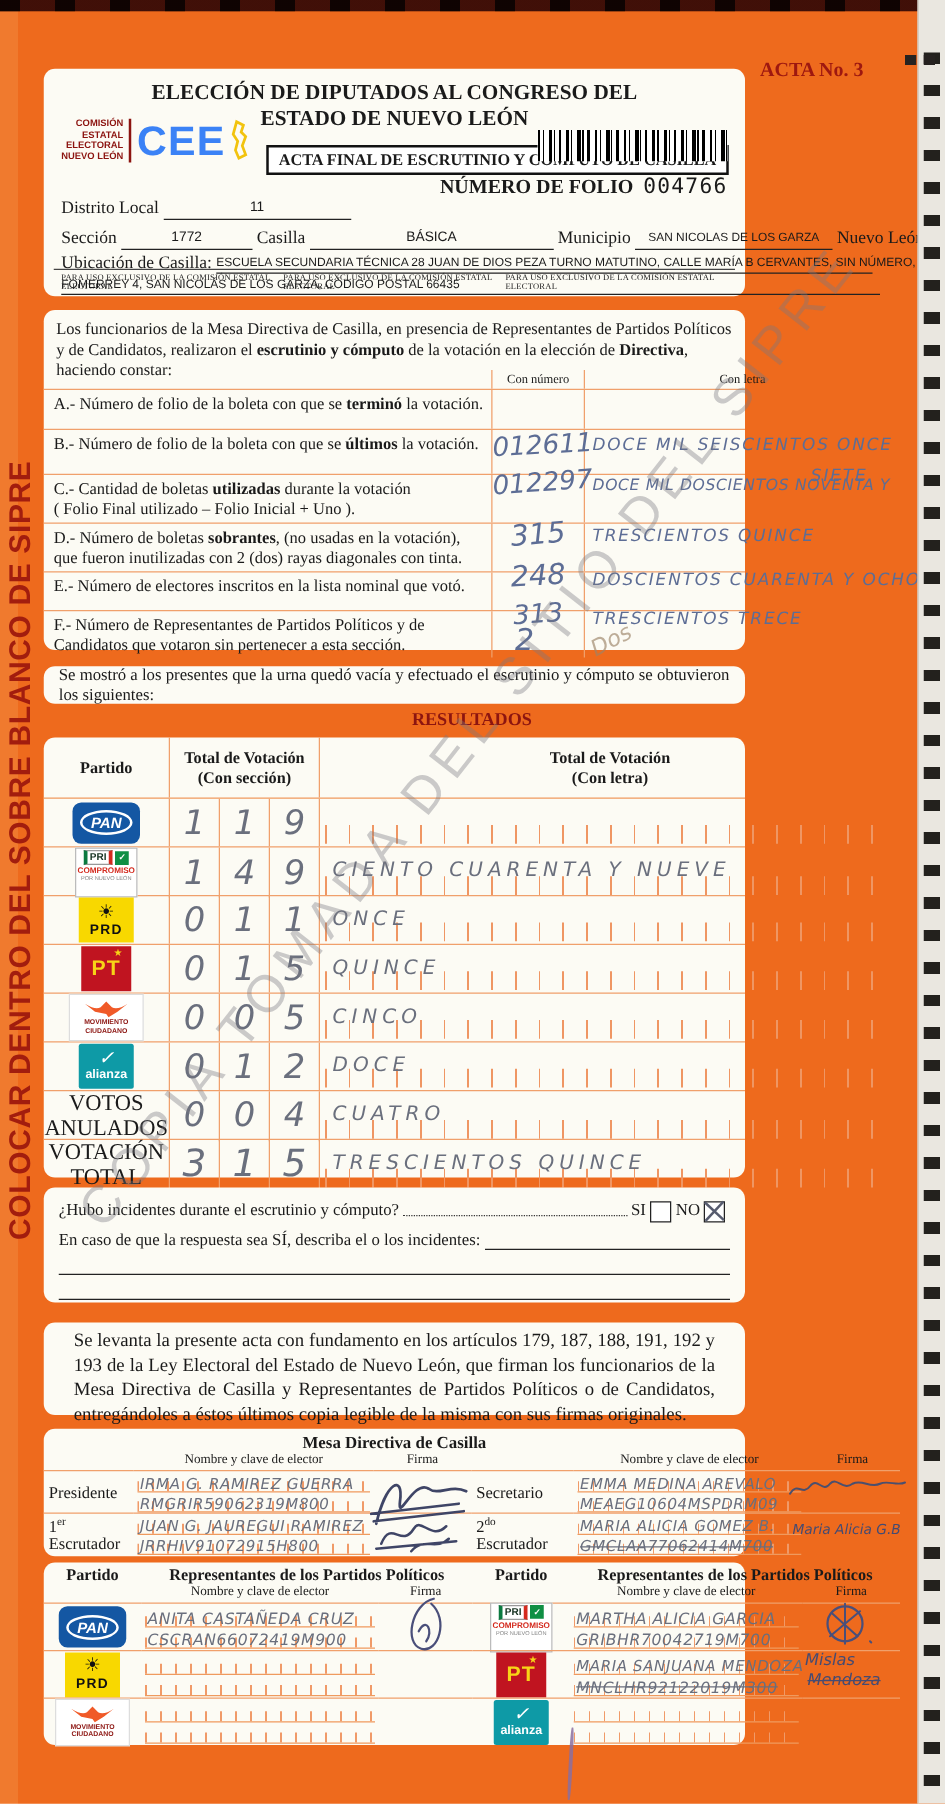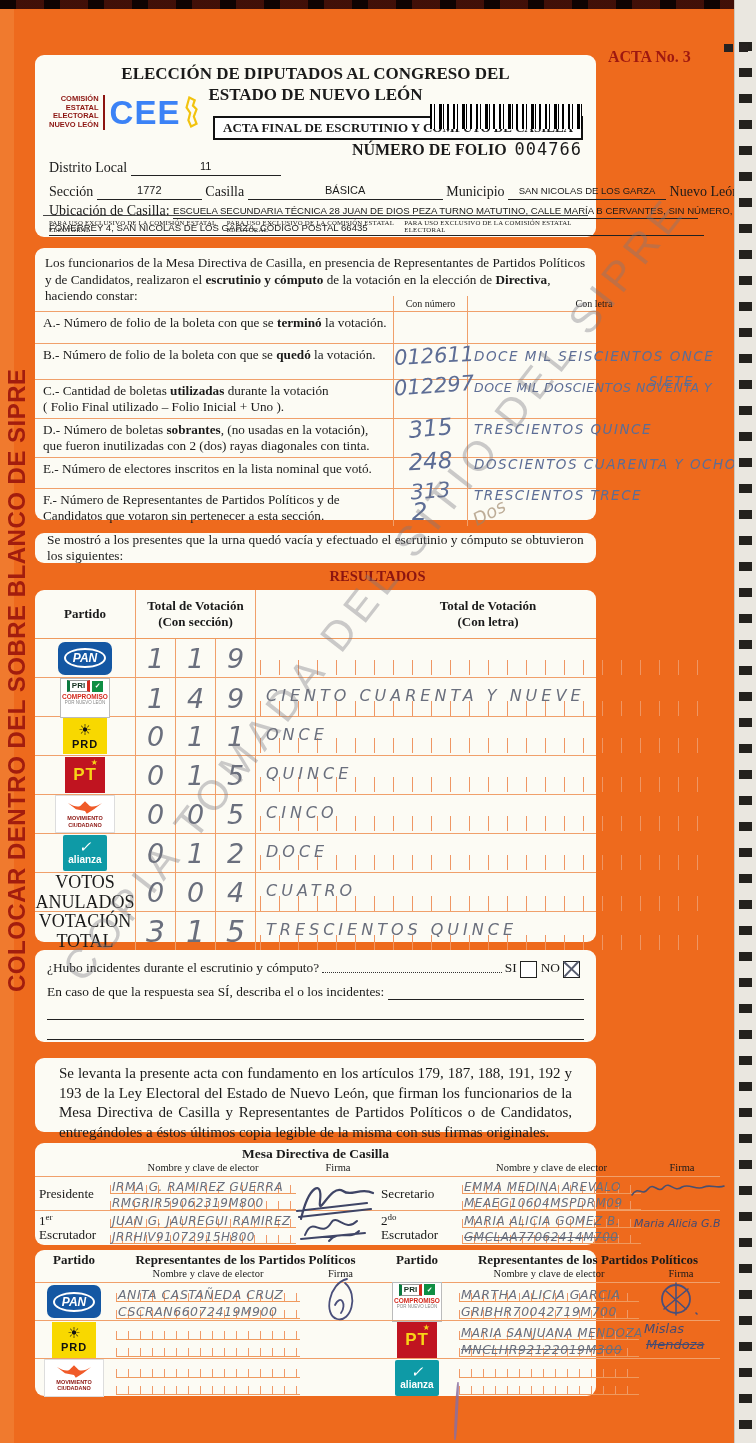--- a/index.html
+++ b/index.html
@@ -207,21 +207,21 @@
       <div></div>
       <div>Con número</div>
       <div>Con letra</div>
     </div>
     <div class="afrow" style="height:31px">
       <div class="af-label"><span>A.- Número de folio de la boleta con que se </span><b>terminó</b><span> la votación.</span></div>
       <div class="af-num"></div>
         <div class="af-letra"></div>
     </div>
     <div class="afrow" style="height:35px">
-      <div class="af-label"><span>B.- Número de folio de la boleta con que se </span><b>quedó</b><span> la votación.</span></div>
+      <div class="af-label"><span>B.- Número de folio de la boleta con que se </span><b>últimos</b><span> la votación.</span></div>
       <div class="af-num">
           <span class="hw hw-blue" style="transform:translateY(2px) rotate(-3deg)">012611</span>
         </div>
       <div class="af-letra">
           <span class="hw hw-blue">DOCE MIL SEISCIENTOS ONCE</span>
         </div>
     </div>
     <div class="afrow" style="height:38px">
       <div class="af-label"><span>C.- Cantidad de boletas </span><b>utilizadas</b><span> durante la votación</span><br><span>( Folio Final utilizado – Folio Inicial + Uno ).</span></div>
       <div class="af-num">

